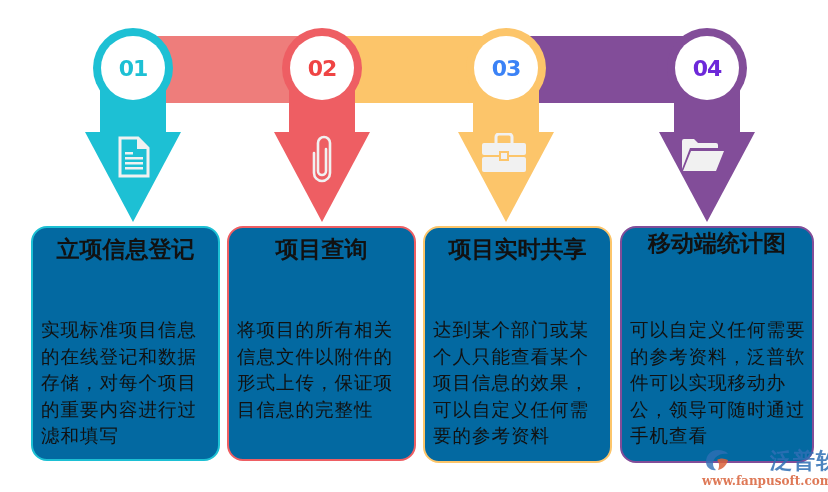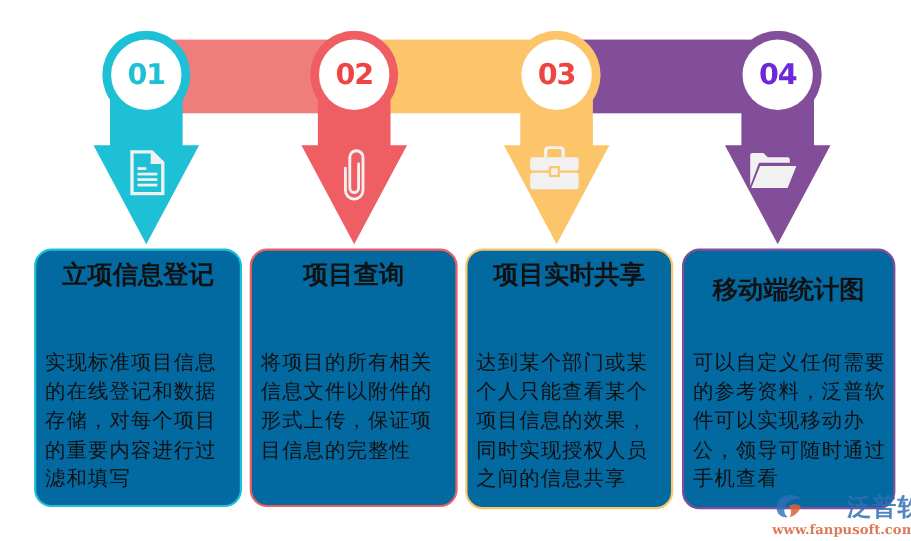--- a/index.html
+++ b/index.html
@@ -2,21 +2,21 @@
 <html><head>
 <meta charset="utf-8">
 <style>
   html, body { margin:0; padding:0; background:#ffffff; }
   body { width:828px; height:492px; position:relative; overflow:hidden;
          font-family:"DejaVu Sans", "Liberation Sans", sans-serif; }
   .band { position:absolute; top:36px; height:67px; }
   .arrow { position:absolute; }
   .circle { position:absolute; width:64px; height:64px; border-radius:50%;
             background:#ffffff; display:flex; align-items:center; justify-content:center;
-            font-family:"DejaVu Sans", sans-serif; font-weight:bold; font-size:26px;
+            font-family:"DejaVu Sans", sans-serif; font-weight:bold; font-size:22px;
             letter-spacing:-1px; }
   .icon { position:absolute; }
   .box { position:absolute; top:226px; border:2px solid; border-radius:16px; background:#0369a1;
          box-sizing:border-box; }
   .box-title { position:absolute; top:6px; left:0; right:0; text-align:center;
                font-weight:bold; font-size:23px; color:#111; white-space:nowrap; }
   .box-body { position:absolute; left:8px; right:6px; top:89px; font-size:18.5px; line-height:26.5px;
               color:#111; letter-spacing:1px; }
   .wm { position:absolute; left:700px; top:446px; width:128px; height:46px; }
   .wm-cn { position:absolute; left:30px; top:0; font-size:22px; font-weight:bold; color:#2f6fb5;
@@ -71,50 +71,50 @@
     <div class="box-body">将项目的所有相关信息文件以附件的形式上传，保证项目信息的完整性</div>
   </div>
 </div>
 
 <div>
   <svg class="arrow" style="left:456px; top:28px;" width="100" height="196" viewBox="0 0 100 196">
     <circle cx="50" cy="40" r="40" fill="#FCC56A"></circle>
     <rect x="17" y="40" width="66" height="66" fill="#FCC56A"></rect>
     <polygon points="2,104 98,104 50,194" fill="#FCC56A"></polygon>
   </svg>
-  <div class="circle" style="left:474px; top:36px; color:#ef4444;">
+  <div class="circle" style="left:474px; top:36px; color:#3b82f6;">
     <span>03</span>
   </div>
   <svg class="icon" style="left:481px; top:133px;" width="46" height="40" viewBox="0 0 46 40">
     <path d="M15 10 V4 a3 3 0 0 1 3 -3 H28 a3 3 0 0 1 3 3 V10" fill="none" stroke="#F1F1F1" stroke-width="3"></path>
     <rect x="1" y="10" width="44" height="12" rx="2" fill="#F1F1F1"></rect>
     <rect x="1" y="24" width="44" height="15" rx="2" fill="#F1F1F1"></rect>
     <rect x="19" y="19" width="8" height="8" fill="#F1F1F1" stroke="#FCC56A" stroke-width="2"></rect>
   </svg>
   <div class="box" style="left:423px; width:189px; height:237px; border-color:#FCC56A;">
     <div class="box-title">项目实时共享</div>
-    <div class="box-body">达到某个部门或某个人只能查看某个项目信息的效果，同时实现授权人员之间的信息共享</div>
+    <div class="box-body">达到某个部门或某个人只能查看某个项目信息的效果，可以自定义任何需要的参考资料</div>
   </div>
 </div>
 
 <div>
   <svg class="arrow" style="left:657px; top:28px;" width="100" height="196" viewBox="0 0 100 196">
     <circle cx="50" cy="40" r="40" fill="#824D99"></circle>
     <rect x="17" y="40" width="66" height="66" fill="#824D99"></rect>
     <polygon points="2,104 98,104 50,194" fill="#824D99"></polygon>
   </svg>
   <div class="circle" style="left:675px; top:36px; color:#6d28d9;">
     <span>04</span>
   </div>
   <svg class="icon" style="left:680px; top:137px;" width="46" height="36" viewBox="0 0 46 36">
     <path d="M2 4 a2 2 0 0 1 2 -2 H14 L18 6 H36 a2 2 0 0 1 2 2 V11 H10 L2 32 Z" fill="#F1F1F1"></path>
     <path d="M11 14 H44 L36 34 H3 Z" fill="#F1F1F1"></path>
   </svg>
   <div class="box" style="left:620px; width:194px; height:237px; border-color:#824D99;">
-    <div class="box-title" style="top:20px;">移动端统计图</div>
+    <div class="box-title" style="top:0;">移动端统计图</div>
     <div class="box-body">可以自定义任何需要的参考资料，泛普软件可以实现移动办公，领导可随时通过手机查看</div>
   </div>
 </div>
 
 <div class="wm">
   <svg style="position:absolute; left:4px; top:2px;" width="26" height="24" viewBox="0 0 26 24">
     <path d="M14 2 C6 2 2 8 2 14 C2 20 8 23 12 22 C8 19 8 13 12 9 C15 6 20 5 24 6 C22 3 18 2 14 2 Z" fill="#2f6fb5" opacity="0.8"></path>
     <path d="M13 12 C16 10 20 10 24 12 C23 17 19 21 14 22 C16 18 15 14 13 12 Z" fill="#d9623a" opacity="0.85"></path>
   </svg>
   <div class="wm-cn">泛普软件</div>

